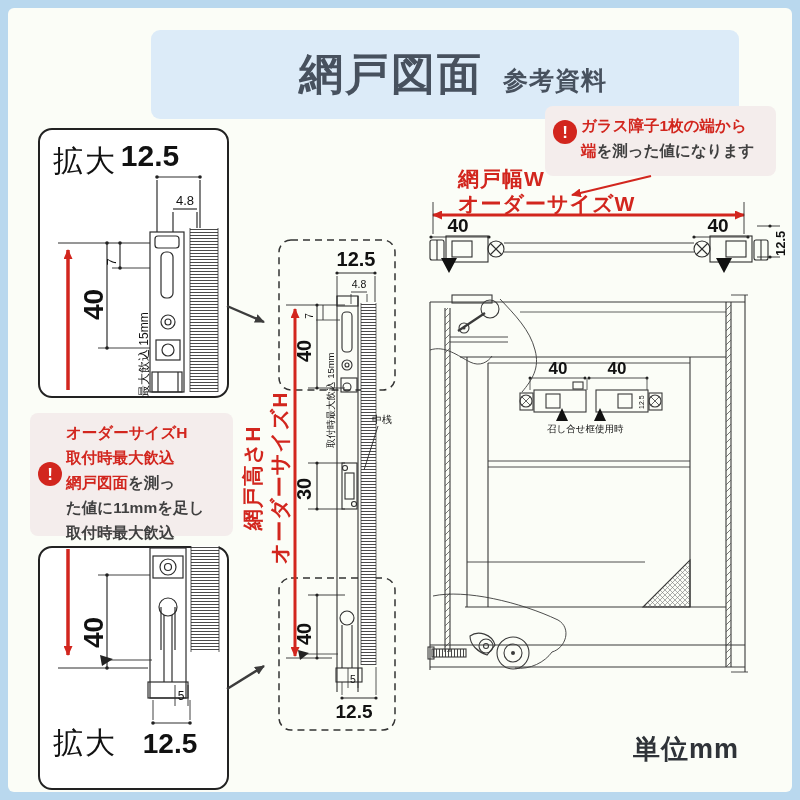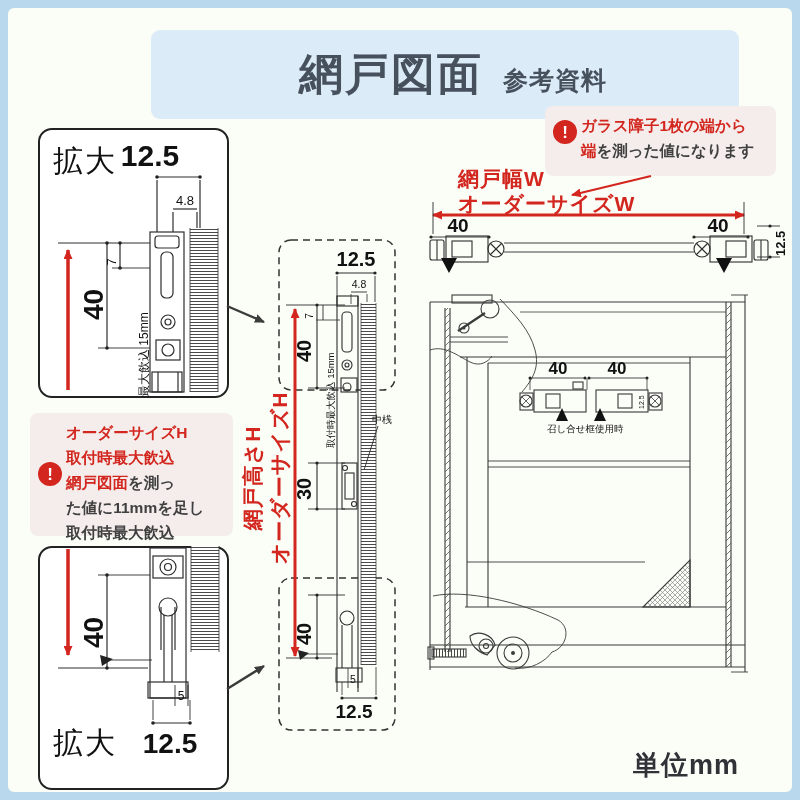--- a/index.html
+++ b/index.html
@@ -35,21 +35,21 @@
           justify-content:center;color:#d2261e;font-weight:800;font-size:21px;
           line-height:27px;letter-spacing:1px;}
   
   .zoom-box{position:absolute;background:#ffffff;border:2.5px solid #222;border-radius:14px;}
   .zoom-box-top{left:38px;top:128px;width:187px;height:266px;}
   .zoom-box-bottom{left:38px;top:546px;width:187px;height:240px;}
   .kakudai{position:absolute;font-size:30px;font-weight:400;color:#111;letter-spacing:2px;}
   .kakudai-top{left:13px;top:11px;}
   .kakudai-bottom{left:13px;bottom:24px;}
   .unit{position:absolute;left:633px;top:731px;font-size:27px;font-weight:700;color:#2f3338;
-        letter-spacing:1px;margin-top:16px;}
+        letter-spacing:1px;}
   svg.art{position:absolute;left:0;top:0;pointer-events:none;}
   svg text{font-family:"Liberation Sans","DejaVu Sans",sans-serif;fill:#111;}
   .dimbig{font-weight:700;}
 </style>
 </head>
 <body>
 
 <div class="page">
   <div class="sheet"></div>
 

